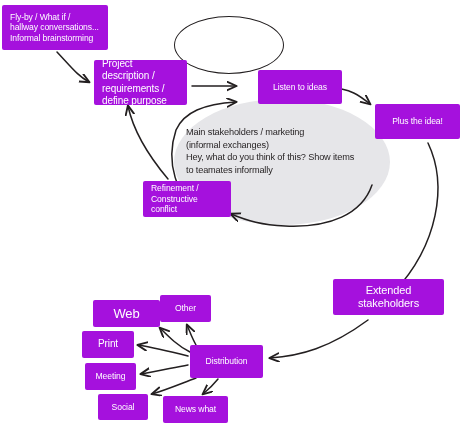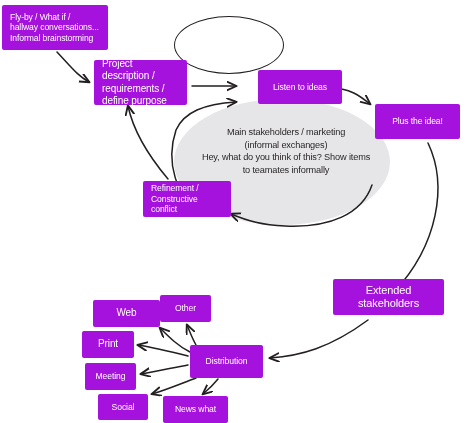--- a/index.html
+++ b/index.html
@@ -52,21 +52,20 @@
     width: 216px;
     height: 126px;
     background: #e6e6e9;
     border-radius: 50%;
   }
   #cycle-text {
     position: absolute;
     left: 186px;
     top: 126px;
     width: 200px;
-    text-align: center;
     font-size: 9.2px;
     color: #231f20;
     line-height: 1.36;
     white-space: pre-line;
     letter-spacing: -0.15px;
   }
   
   #bubble {
     position: absolute;
     left: 174px;
@@ -90,21 +89,21 @@
     letter-spacing: -0.1px;
   }
   
   #node-seed      { left: 2px;   top: 5px;   width: 106px; height: 45px; font-size: 8.6px; }
   #node-project   { left: 94px;  top: 60px;  width: 93px;  height: 45px; font-size: 10px; }
   #node-listen    { left: 242px; top: 70px;  width: 84px;  height: 34px; font-size: 8.6px; margin-left: 16px; }
   #node-plus      { left: 375px; top: 104px; width: 85px;  height: 35px; font-size: 8.6px; }
   #node-refine    { left: 131px; top: 181px; width: 88px;  height: 36px; font-size: 8.6px; margin-left: 12px; }
   #node-extended  { left: 333px; top: 279px; width: 111px; height: 36px; font-size: 11px; }
   #node-distribution { left: 190px; top: 345px; width: 73px; height: 33px; font-size: 8.6px; }
-  #node-web       { left: 93px;  top: 300px; width: 67px;  height: 27px; font-size: 10px; }
+  #node-web       { left: 93px;  top: 300px; width: 67px;  height: 27px; font-size: 13px; }
   #node-other     { left: 160px; top: 295px; width: 51px;  height: 27px; font-size: 8.6px; }
   #node-print     { left: 82px;  top: 331px; width: 52px;  height: 27px; font-size: 10px; }
   #node-events    { left: 85px;  top: 363px; width: 51px;  height: 27px; font-size: 8.6px; }
   #node-social    { left: 98px;  top: 394px; width: 50px;  height: 26px; font-size: 8.6px; }
   #node-newsmedia { left: 163px; top: 396px; width: 65px;  height: 27px; font-size: 8.6px; }
 </style>
 </head>
 <body>
 
 <div id="canvas">

